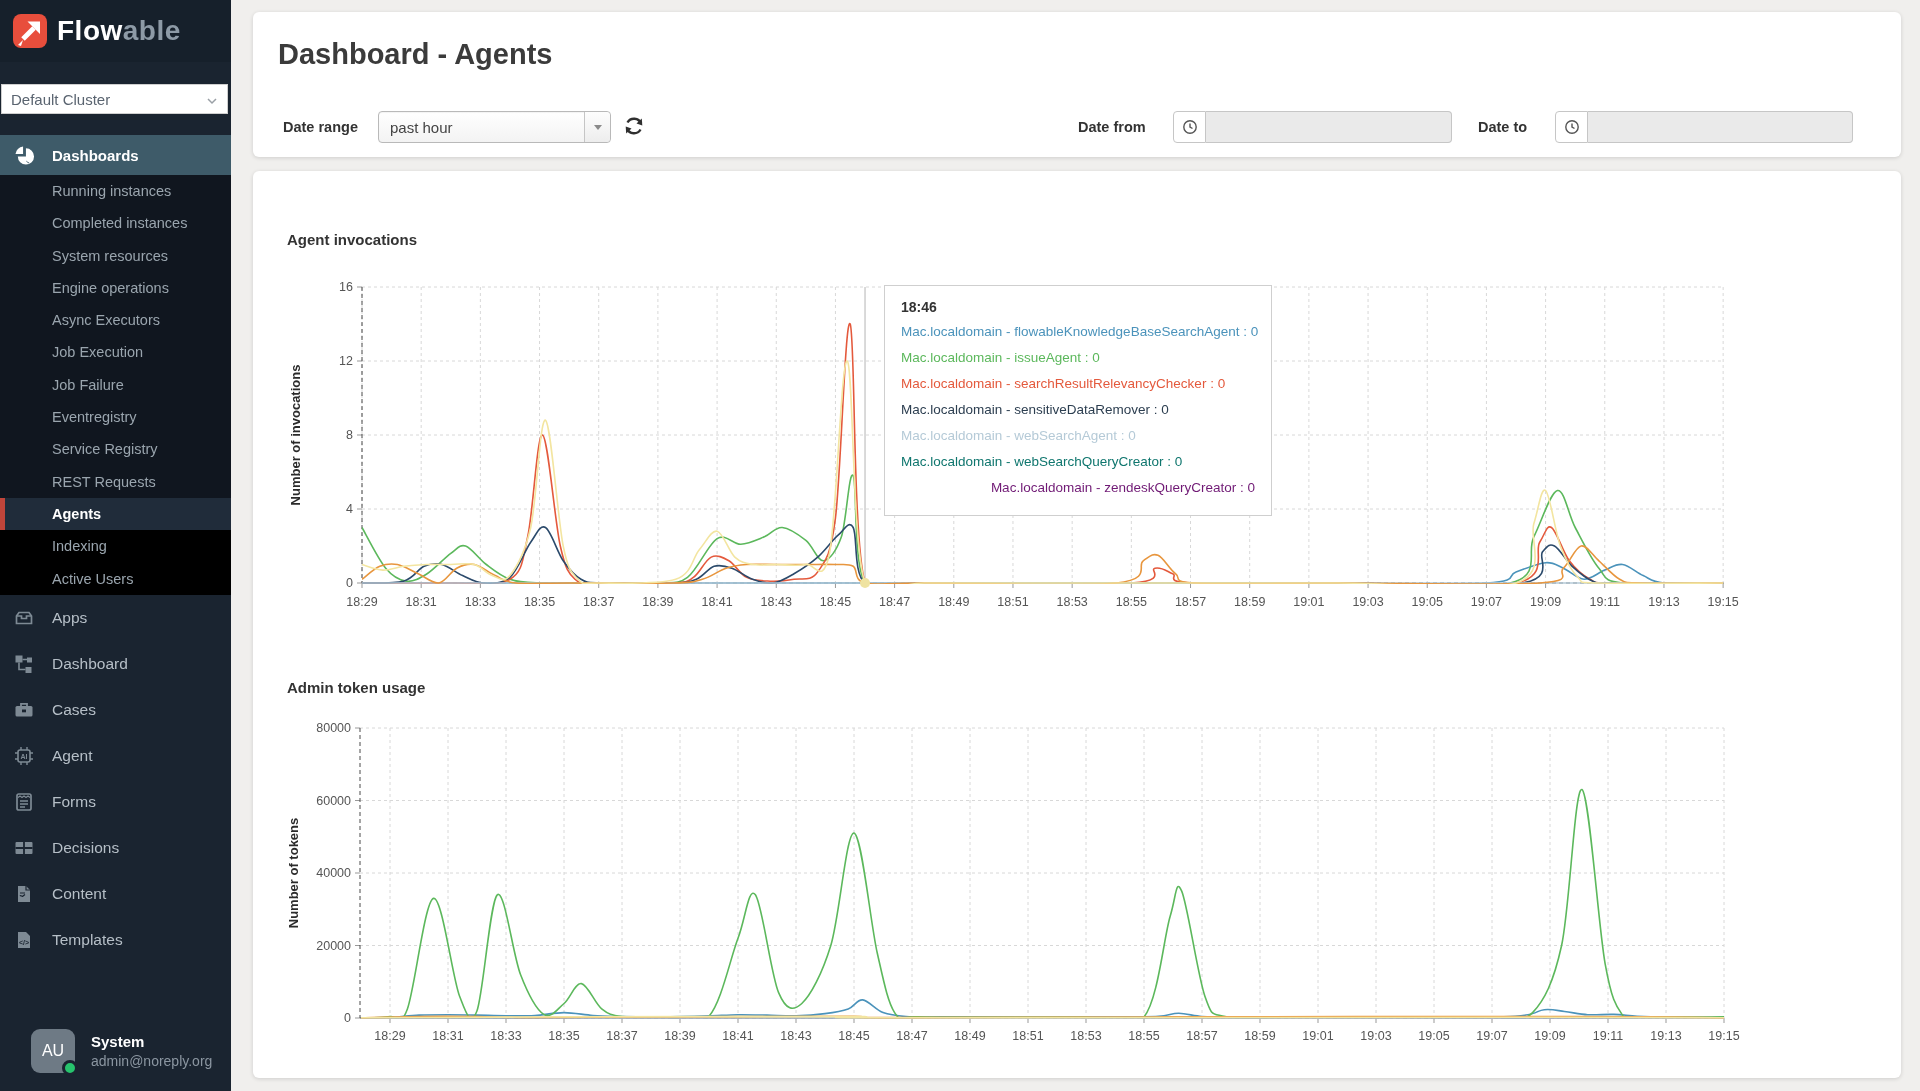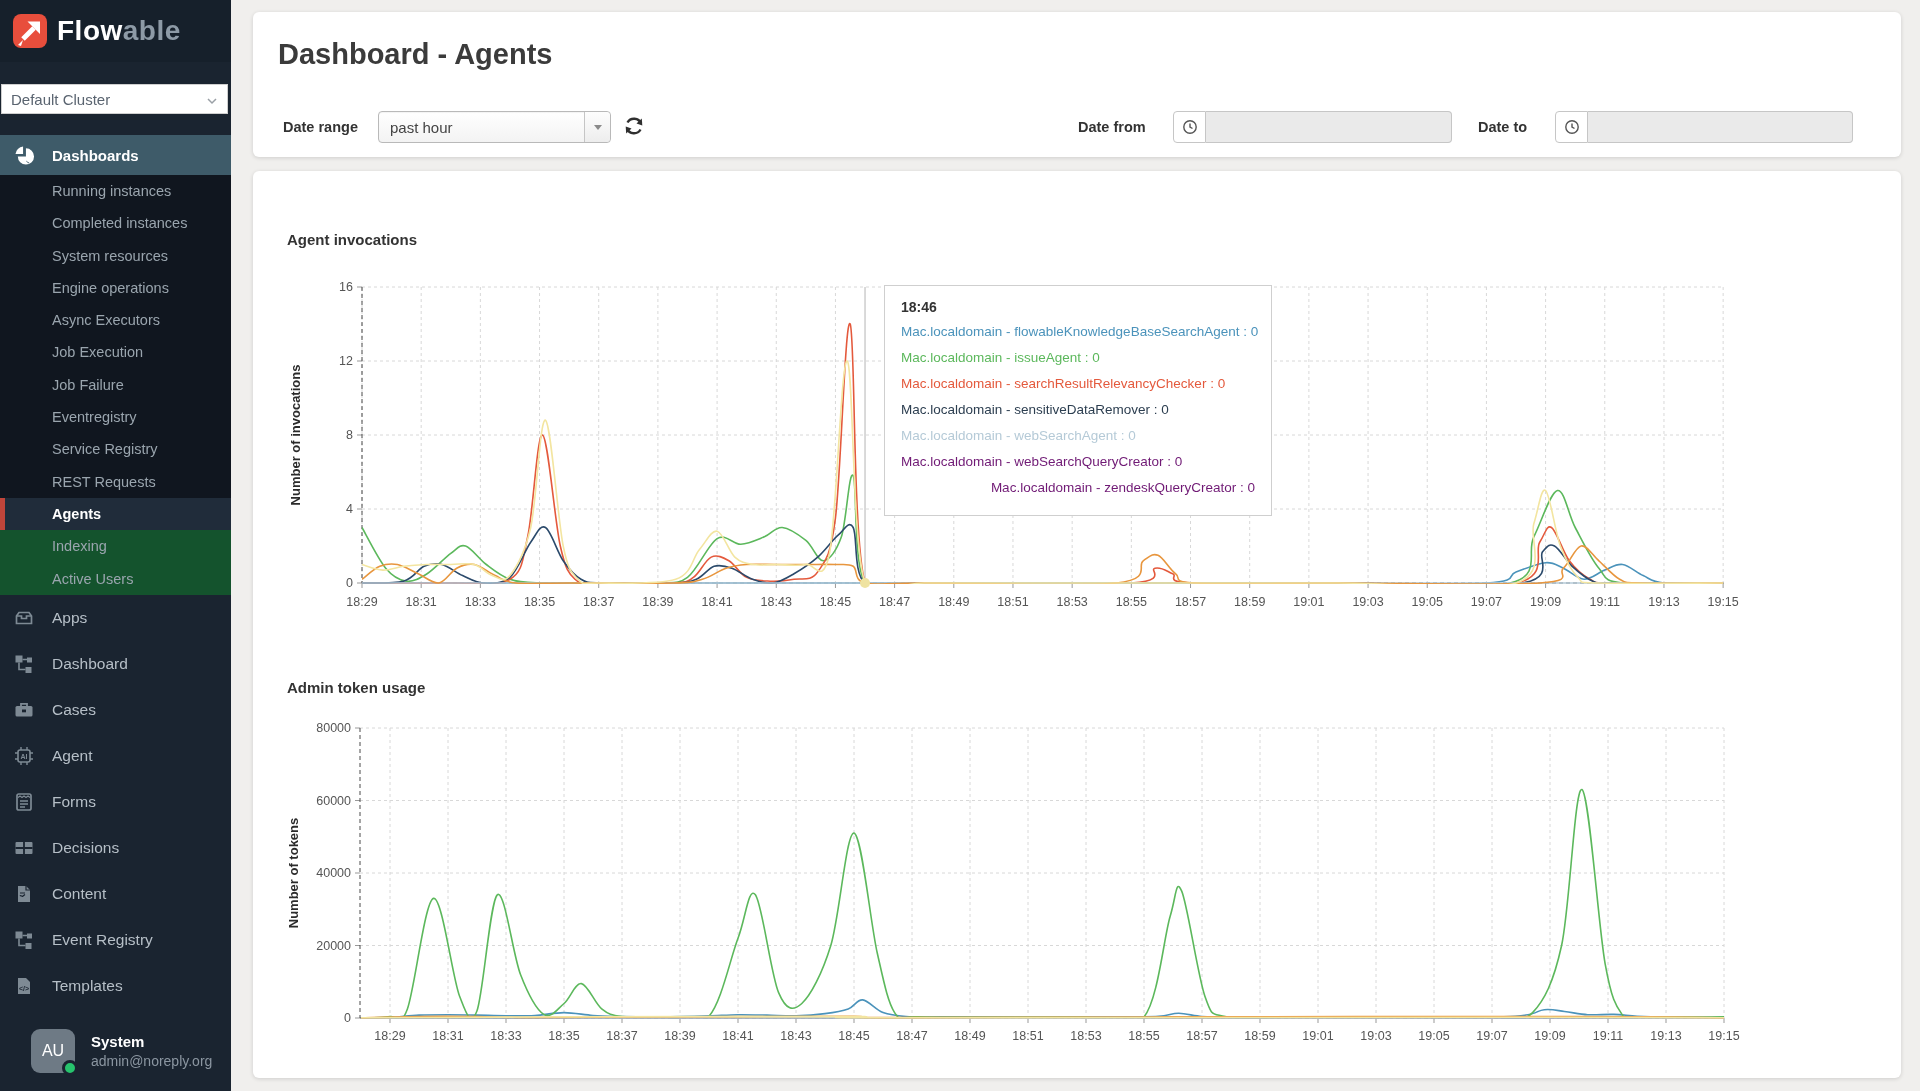--- a/index.html
+++ b/index.html
@@ -11,21 +11,21 @@
   .logo-text{font-size:28px;font-weight:bold;letter-spacing:.5px;}
   .logo-text .lf{color:#ffffff;}
   .logo-text .la{color:#8d9aa6;}
   .cluster-select{position:absolute;left:1px;top:84px;width:227px;height:30px;background:#ffffff;
        border:1px solid #cfcfcf;box-sizing:border-box;display:flex;align-items:center;
        justify-content:space-between;padding:0 9px;font-size:15px;color:#5a6470;cursor:pointer;}
   .dash-header{position:absolute;top:135px;left:0;right:0;height:40px;background:#3e5b69;color:#fff;
        display:flex;align-items:center;gap:17px;padding-left:14px;font-size:15px;font-weight:600;cursor:pointer;}
   .submenu{position:absolute;top:175px;left:0;right:0;margin:0;padding:0;list-style:none;background:#10161f;}
   .subitem{height:32.3px;line-height:32.3px;padding-left:52px;font-size:14.5px;color:#9aa5ae;cursor:pointer;}
-  .subitem.light{background:#14532d;}
+  .subitem.light{background:#000000;}
   .subitem.active{background:#202c3a;color:#ffffff;border-left:5px solid #c0453a;padding-left:47px;font-weight:600;}
   .mainnav{position:absolute;top:595px;left:0;right:0;margin:0;padding:0;list-style:none;}
   .navitem{height:46px;display:flex;align-items:center;padding-left:14px;gap:18px;font-size:15.5px;
        color:#b6bfc7;cursor:pointer;}
   .navitem .icon{width:20px;height:20px;display:inline-flex;}
   .user{position:absolute;left:16px;bottom:0;height:80px;width:231px;display:flex;align-items:center;
        padding-left:15px;gap:16px;box-sizing:border-box;cursor:pointer;}
   .avatar{width:44px;height:44px;background:#6e7a85;border-radius:9px;color:#fff;font-size:16px;
        display:flex;align-items:center;justify-content:center;position:relative;flex:0 0 auto;}
   .avatar .dot{position:absolute;right:-3px;bottom:-3px;width:10px;height:10px;border-radius:50%;
@@ -178,31 +178,20 @@
         </li>
         <li class="navitem">
           <span class="icon">
             <svg width="20" height="20" viewBox="0 0 20 20">
               <path d="M4 2 h8 l4 4 v12 h-12 z" fill="#7e8a94"></path>
               <path d="M12 2 v4 h4" fill="none" stroke="#1a2430" stroke-width="1.2"></path>
               <path d="M6 9 h5 M6 12 c1-1.2 2 1.2 3 0 l2-1.5" fill="none" stroke="#1a2430" stroke-width="1.2"></path>
             </svg>
           </span>
           <span>Content</span>
-        </li>
-        <li class="navitem">
-          <span class="icon">
-            <svg width="20" height="20" viewBox="0 0 20 20">
-              <rect x="1.5" y="1.5" width="7" height="7" fill="#7e8a94"></rect>
-              <rect x="13" y="3.5" width="5" height="5" fill="#7e8a94"></rect>
-              <rect x="11.5" y="13" width="6" height="6" fill="#7e8a94"></rect>
-              <path d="M5 8.5 V15.5 H11.5 M8.5 5.5 H13" fill="none" stroke="#7e8a94" stroke-width="1.6"></path>
-            </svg>
-          </span>
-          <span>Event Registry</span>
         </li>
         <li class="navitem">
           <span class="icon">
             <svg width="20" height="20" viewBox="0 0 20 20">
               <path d="M4 2 h8 l4 4 v12 h-12 z" fill="#7e8a94"></path>
               <text x="10" y="14.5" text-anchor="middle" font-size="7" font-weight="bold" fill="#1a2430">&lt;/&gt;</text>
             </svg>
           </span>
           <span>Templates</span>
         </li>
@@ -372,21 +361,21 @@
         <circle cx="585.03" cy="358" r="5" fill="#efe3a1"></circle>
       </svg>
 
     <div class="tooltip">
       <div class="tt-title">18:46</div>
       <div class="tt-row" style="color: rgb(75, 147, 187);">Mac.localdomain - flowableKnowledgeBaseSearchAgent : 0</div>
         <div class="tt-row" style="color: rgb(92, 184, 92);">Mac.localdomain - issueAgent : 0</div>
         <div class="tt-row" style="color: rgb(228, 89, 60);">Mac.localdomain - searchResultRelevancyChecker : 0</div>
         <div class="tt-row" style="color: rgb(44, 62, 80);">Mac.localdomain - sensitiveDataRemover : 0</div>
         <div class="tt-row" style="color: rgb(181, 202, 215);">Mac.localdomain - webSearchAgent : 0</div>
-        <div class="tt-row" style="color: #701a75;">Mac.localdomain - webSearchQueryCreator : 0</div>
+        <div class="tt-row" style="color: #0f766e;">Mac.localdomain - webSearchQueryCreator : 0</div>
         <div class="tt-row" style="color: #701a75; text-align: right;">Mac.localdomain - zendeskQueryCreator : 0</div>
     </div>
 
     <div class="chart-title t2">Admin token usage</div>
     <svg id="chart2" class="chart" width="1520" height="385">
         <defs>
           <clipPath id="cp1">
             <rect x="80" y="43" width="1372" height="305"></rect>
           </clipPath>
         </defs>

